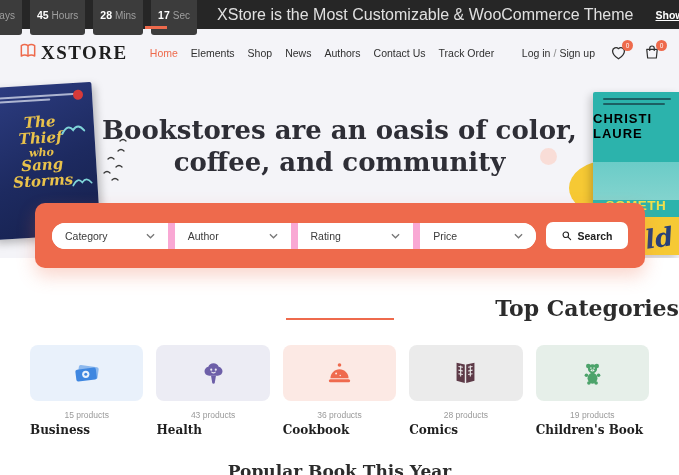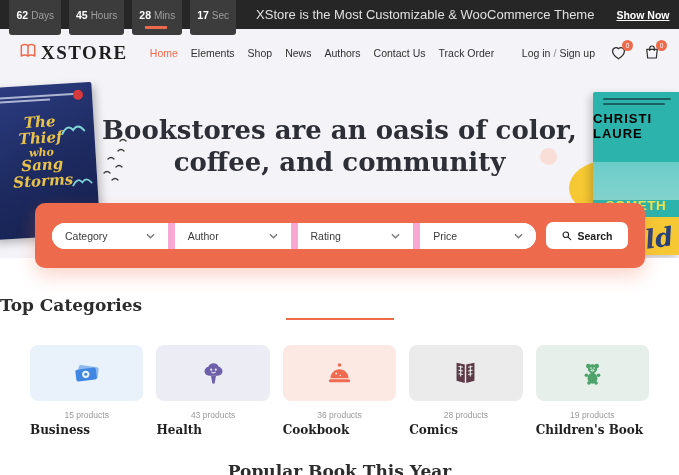--- a/index.html
+++ b/index.html
@@ -9,21 +9,21 @@
     font-family:"Liberation Sans", sans-serif; overflow:hidden;
   }
 
   
   .topbar {
     position:absolute; top:0; left:0; right:0; height:29px; background:#262626;
     display:flex; align-items:center; justify-content:center; gap:8px; z-index:10;
   }
   .chip { background:#3c3c3c; border-radius:3px; padding:14px 7px; font-size:10px; color:#9f9f9f; white-space:nowrap; }
   .chip b { color:#ffffff; font-weight:bold; margin-right:3px; font-size:10.5px; }
-  .topbar-msg { color:#e0e0e0; font-size:13px; margin-left:12px; white-space:nowrap; }
+  .topbar-msg { color:#e0e0e0; font-size:16px; margin-left:12px; white-space:nowrap; }
   .topbar-cta { color:#ffffff; font-size:10.5px; font-weight:bold; text-decoration:underline; margin-left:14px; cursor:pointer; white-space:nowrap; }
   .home-indicator { position:absolute; bottom:0; left:145px; width:22px; height:3px; background:#ee6a4c; }
 
   
   .hero { position:absolute; top:29px; left:0; right:0; height:229px; background:#f4f4f8; overflow:hidden; }
 
   .header { position:absolute; top:9px; left:18px; right:16px; height:30px; display:flex; align-items:center; z-index:6; }
   .logo { display:flex; align-items:center; gap:3px; cursor:pointer; }
   .logo-text { font-family:"Liberation Serif", serif; font-size:19px; font-weight:600; color:#1e1e1e; letter-spacing:1.5px; }
   .nav { display:flex; gap:13px; margin-left:22px; }
@@ -95,22 +95,22 @@
   }
   .filter:last-child { border-right:none; }
   .search-btn {
     width:82px; height:27px; background:#fff; border:none; border-radius:7px; cursor:pointer;
     display:flex; align-items:center; justify-content:center; gap:5px;
     font-size:10.5px; font-weight:bold; color:#222; font-family:"Liberation Sans", sans-serif;
   }
 
   
   .section-title {
-    position:absolute; top:295px; left:0; right:0; text-align:left;
-    font-family:"DejaVu Serif", serif; font-weight:bold; font-size:17px; color:#2c2c2c;
+    position:absolute; top:295px; left:0; right:0; text-align:right;
+    font-family:"DejaVu Serif", serif; font-weight:bold; font-size:22px; color:#2c2c2c;
   }
   .title-underline { position:absolute; top:318px; left:286px; width:108px; height:2px; background:#ee6a4c; }
 
   .cards { position:absolute; top:345px; left:30px; width:619px; display:flex; gap:13px; }
   .card { flex:1; cursor:pointer; }
   .card-box { height:56px; border-radius:8px; display:flex; align-items:center; justify-content:center; }
   .card-count { text-align:center; font-size:8.5px; color:#9a9a9a; margin-top:9px; }
   .card-name { text-align:left; font-family:"DejaVu Serif", serif; font-weight:bold; font-size:12px; color:#1f1f1f; margin-top:3px; white-space:nowrap; }
 
   .next-title {

